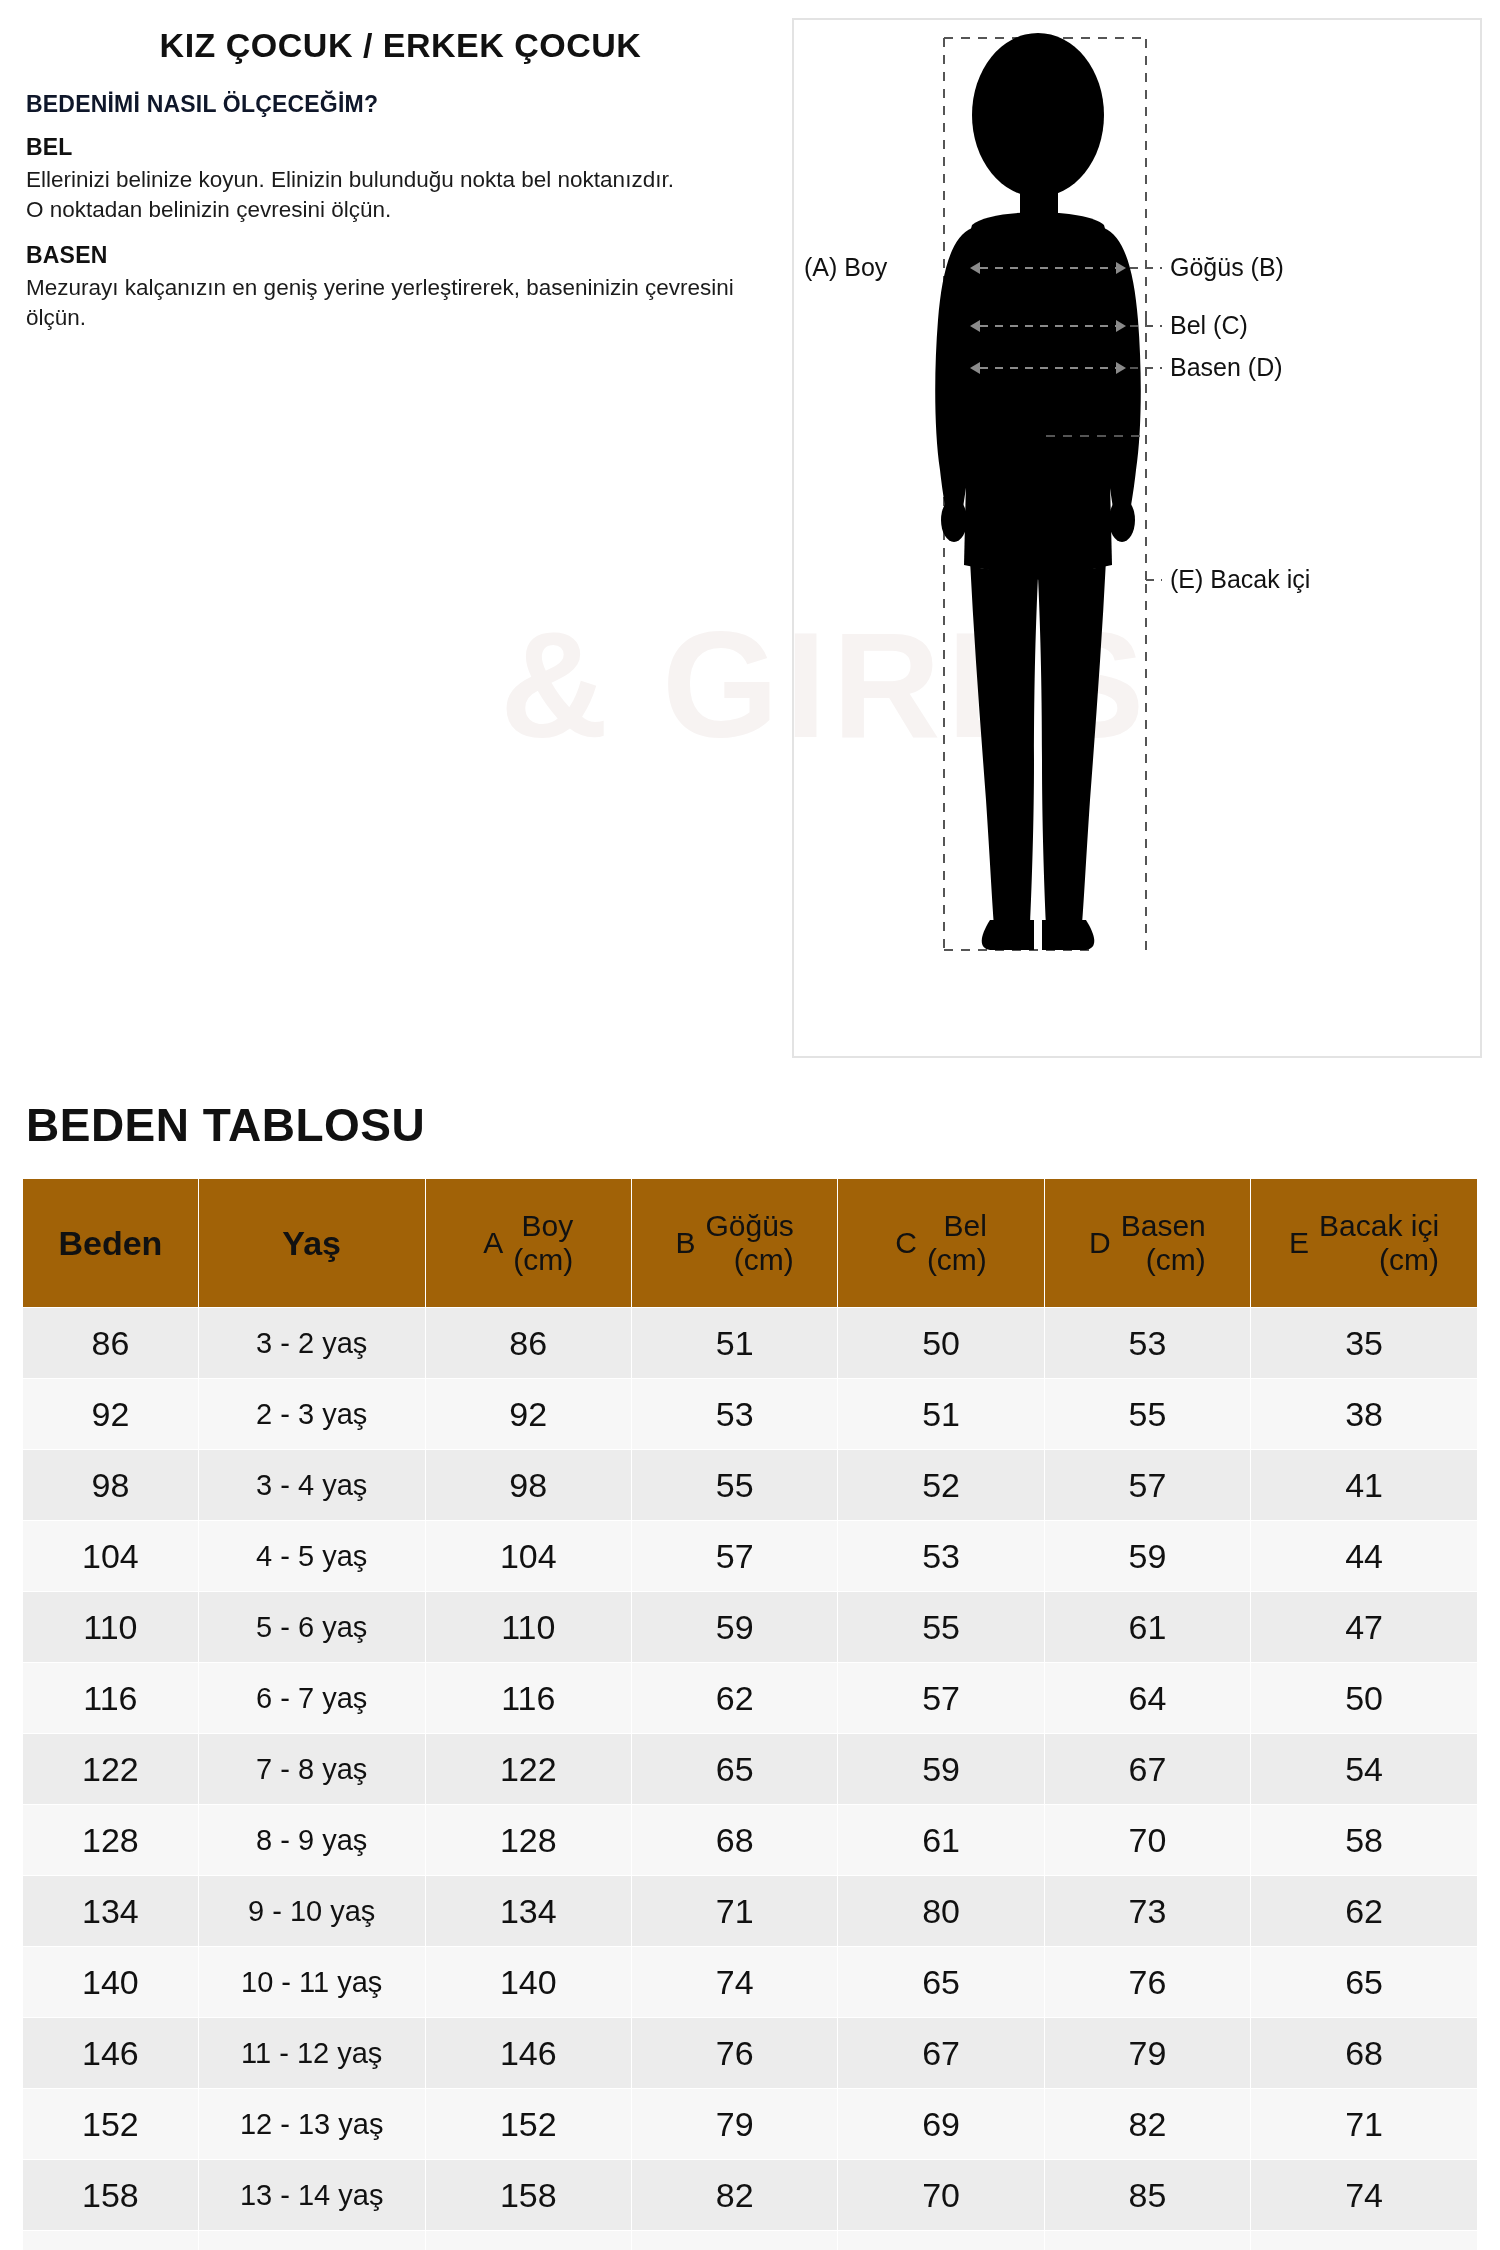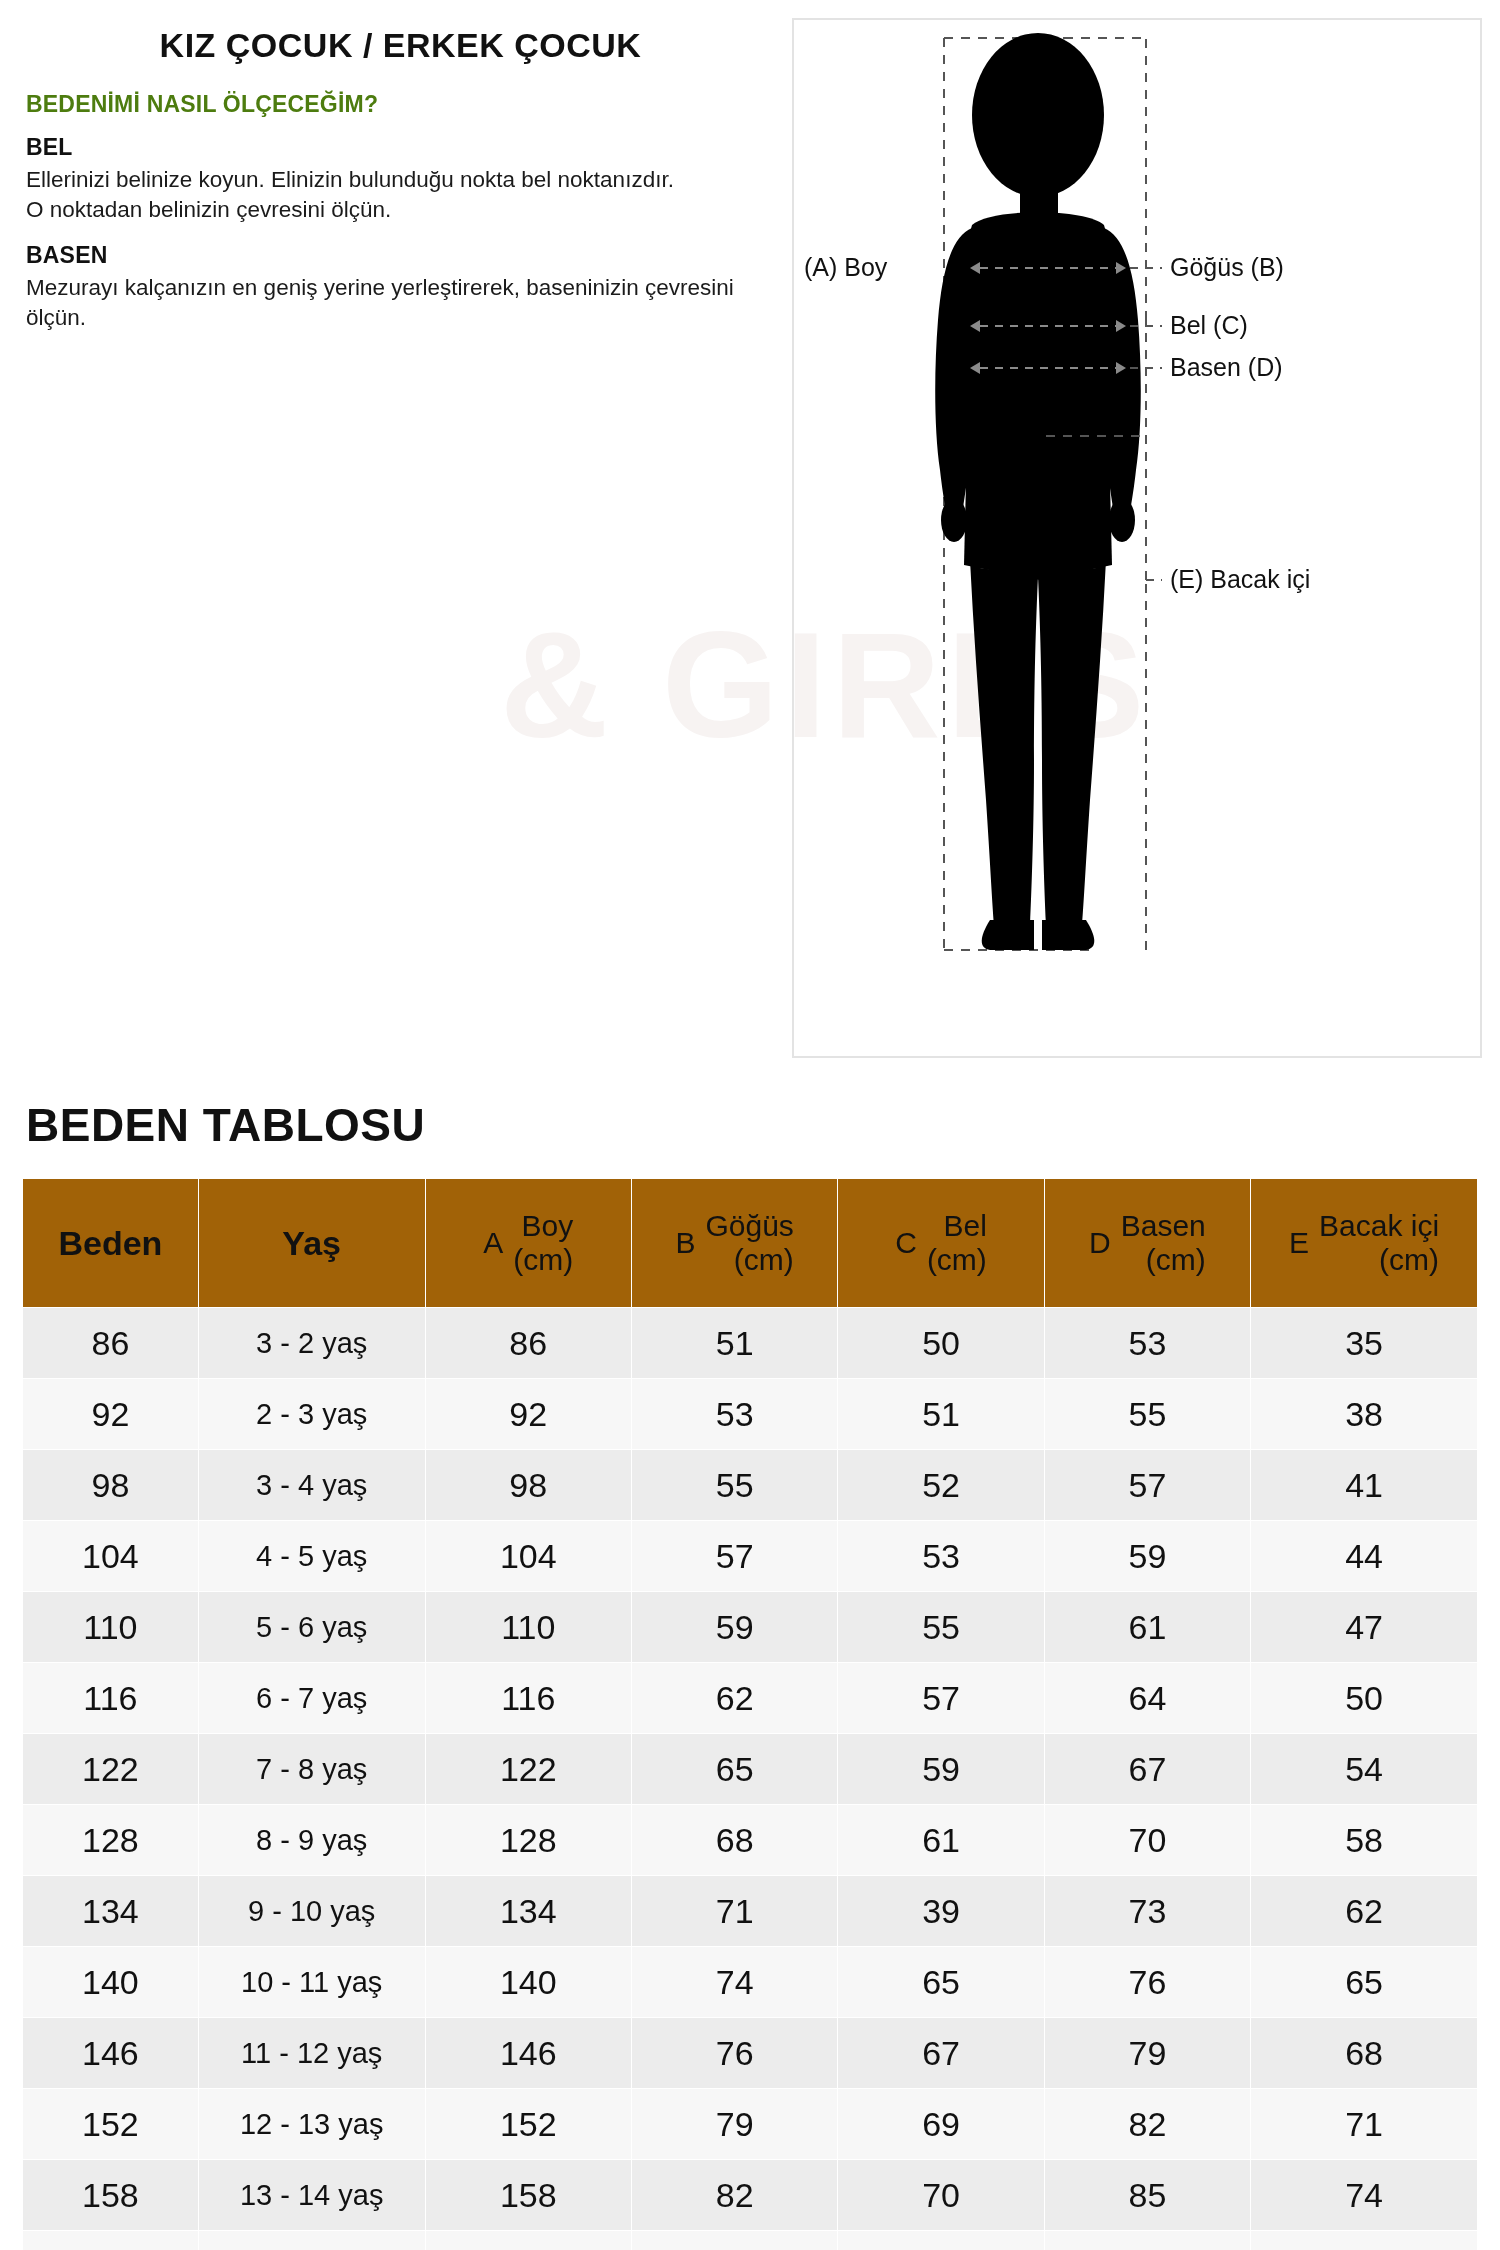--- a/index.html
+++ b/index.html
@@ -79,21 +79,21 @@
     font-weight: 700;
     margin: 8px 0 0 13px;
     letter-spacing: 0.5px;
     color: #111;
     text-align: center;
   }
   .subtitle {
     margin-top: 26px;
     font-size: 23px;
     font-weight: 700;
-    color: #4d7c0f;
+    color: #0f172a;
     letter-spacing: 0.2px;
   }
   .blk {
     margin-top: 16px;
   }
   .blk-title {
     font-size: 23px;
     font-weight: 700;
     color: #111;
     letter-spacing: 0.2px;
@@ -458,21 +458,21 @@
           <td>68</td>
           <td>61</td>
           <td>70</td>
           <td>58</td>
         </tr>
         <tr>
           <td>134</td>
           <td class="age">9 - 10 yaş</td>
           <td>134</td>
           <td>71</td>
-          <td>39</td>
+          <td>80</td>
           <td>73</td>
           <td>62</td>
         </tr>
         <tr>
           <td>140</td>
           <td class="age">10 - 11 yaş</td>
           <td>140</td>
           <td>74</td>
           <td>65</td>
           <td>76</td>

